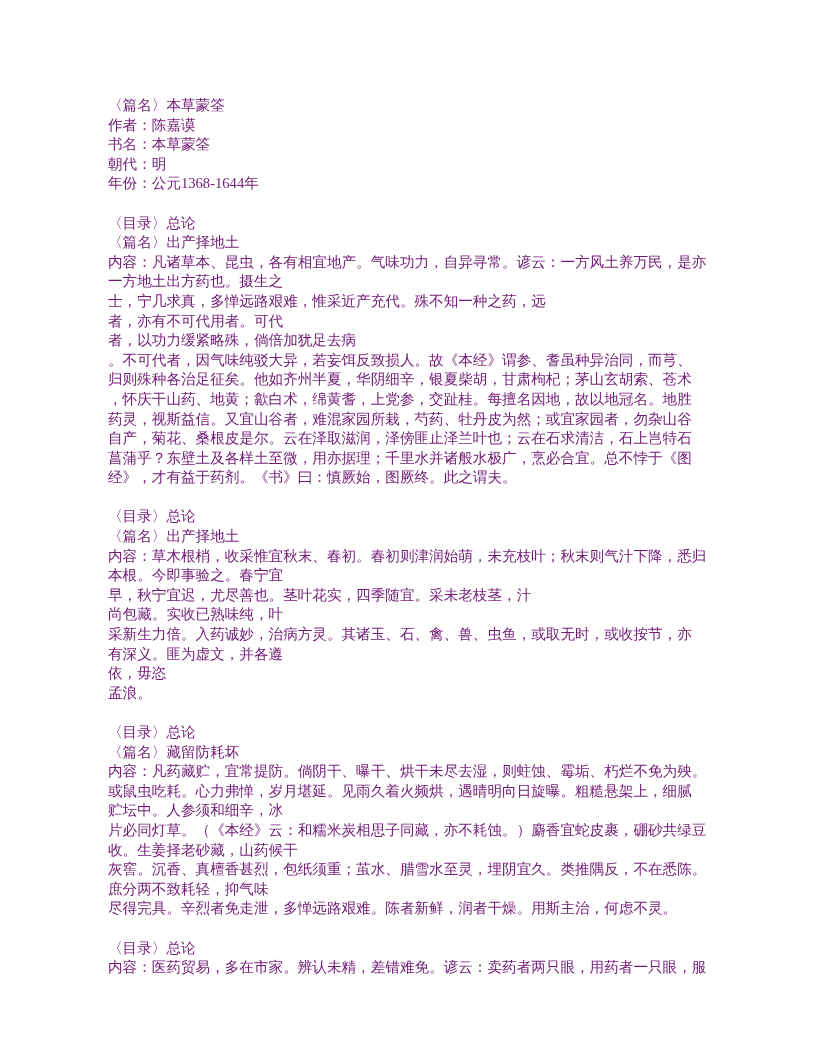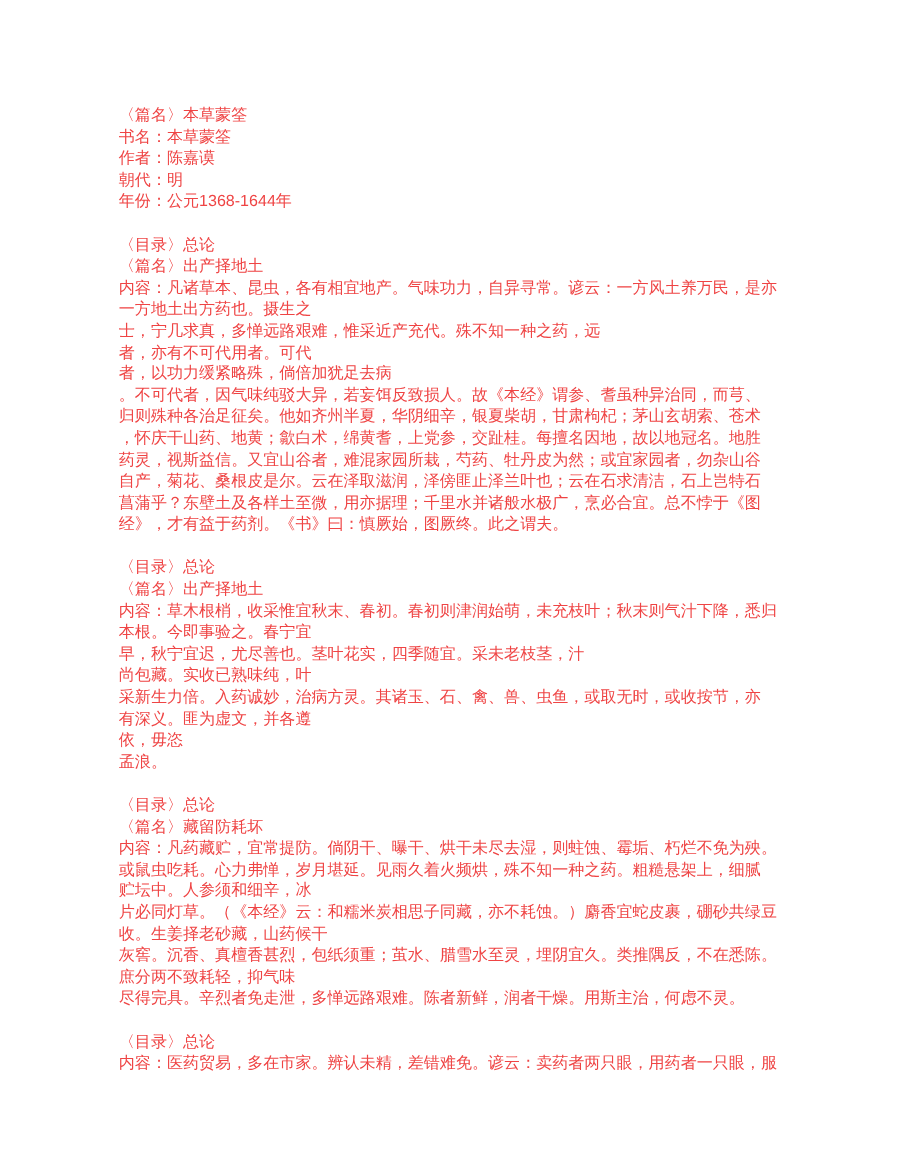--- a/index.html
+++ b/index.html
@@ -1,31 +1,31 @@
 <!DOCTYPE html>
 <html><head>
 <meta charset="utf-8">
 <style>
   html, body { margin: 0; padding: 0; background: #ffffff; }
   body { width: 816px; height: 1056px; position: relative; overflow: hidden; }
   .page {
     position: absolute; left: 108px; top: 96px; width: 620px;
-    font-family: Liberation Sans, sans-serif;
-    font-size: 14.6px; line-height: 19.6px; color: #ef4444;
+    font-family: Liberation Serif, serif;
+    font-size: 14.6px; line-height: 19.6px; color: #701a75;
   }
   .line { white-space: pre; height: 19.6px; }
   .blank { height: 19.6px; }
 </style>
 </head>
 <body>
 
 <div class="page">
   <div class="line">〈篇名〉本草蒙筌</div>
+  <div class="line">作者：陈嘉谟</div>
   <div class="line">书名：本草蒙筌</div>
-  <div class="line">作者：陈嘉谟</div>
   <div class="line">朝代：明</div>
   <div class="line">年份：公元1368-1644年</div>
   <div class="blank"></div>
 
   <div id="sections">
       <div>
         <div class="line">〈目录〉总论</div>
         <div class="line">〈篇名〉出产择地土</div>
         <div class="line">内容：凡诸草本、昆虫，各有相宜地产。气味功力，自异寻常。谚云：一方风土养万民，是亦</div>
         <div class="line">一方地土出方药也。摄生之</div>
@@ -51,21 +51,21 @@
         <div class="line">采新生力倍。入药诚妙，治病方灵。其诸玉、石、禽、兽、虫鱼，或取无时，或收按节，亦</div>
         <div class="line">有深义。匪为虚文，并各遵</div>
         <div class="line">依，毋恣</div>
         <div class="line">孟浪。</div>
         <div class="blank"></div>
       </div>
       <div>
         <div class="line">〈目录〉总论</div>
         <div class="line">〈篇名〉藏留防耗坏</div>
         <div class="line">内容：凡药藏贮，宜常提防。倘阴干、曝干、烘干未尽去湿，则蛀蚀、霉垢、朽烂不免为殃。</div>
-        <div class="line">或鼠虫吃耗。心力弗惮，岁月堪延。见雨久着火频烘，殊不知一种之药。粗糙悬架上，细腻</div>
+        <div class="line">或鼠虫吃耗。心力弗惮，岁月堪延。见雨久着火频烘，遇晴明向日旋曝。粗糙悬架上，细腻</div>
         <div class="line">贮坛中。人参须和细辛，冰</div>
         <div class="line">片必同灯草。（《本经》云：和糯米炭相思子同藏，亦不耗蚀。）麝香宜蛇皮裹，硼砂共绿豆</div>
         <div class="line">收。生姜择老砂藏，山药候干</div>
         <div class="line">灰窖。沉香、真檀香甚烈，包纸须重；茧水、腊雪水至灵，埋阴宜久。类推隅反，不在悉陈。</div>
         <div class="line">庶分两不致耗轻，抑气味</div>
         <div class="line">尽得完具。辛烈者免走泄，多惮远路艰难。陈者新鲜，润者干燥。用斯主治，何虑不灵。</div>
         <div class="blank"></div>
       </div>
       <div>
         <div class="line">〈目录〉总论</div>

